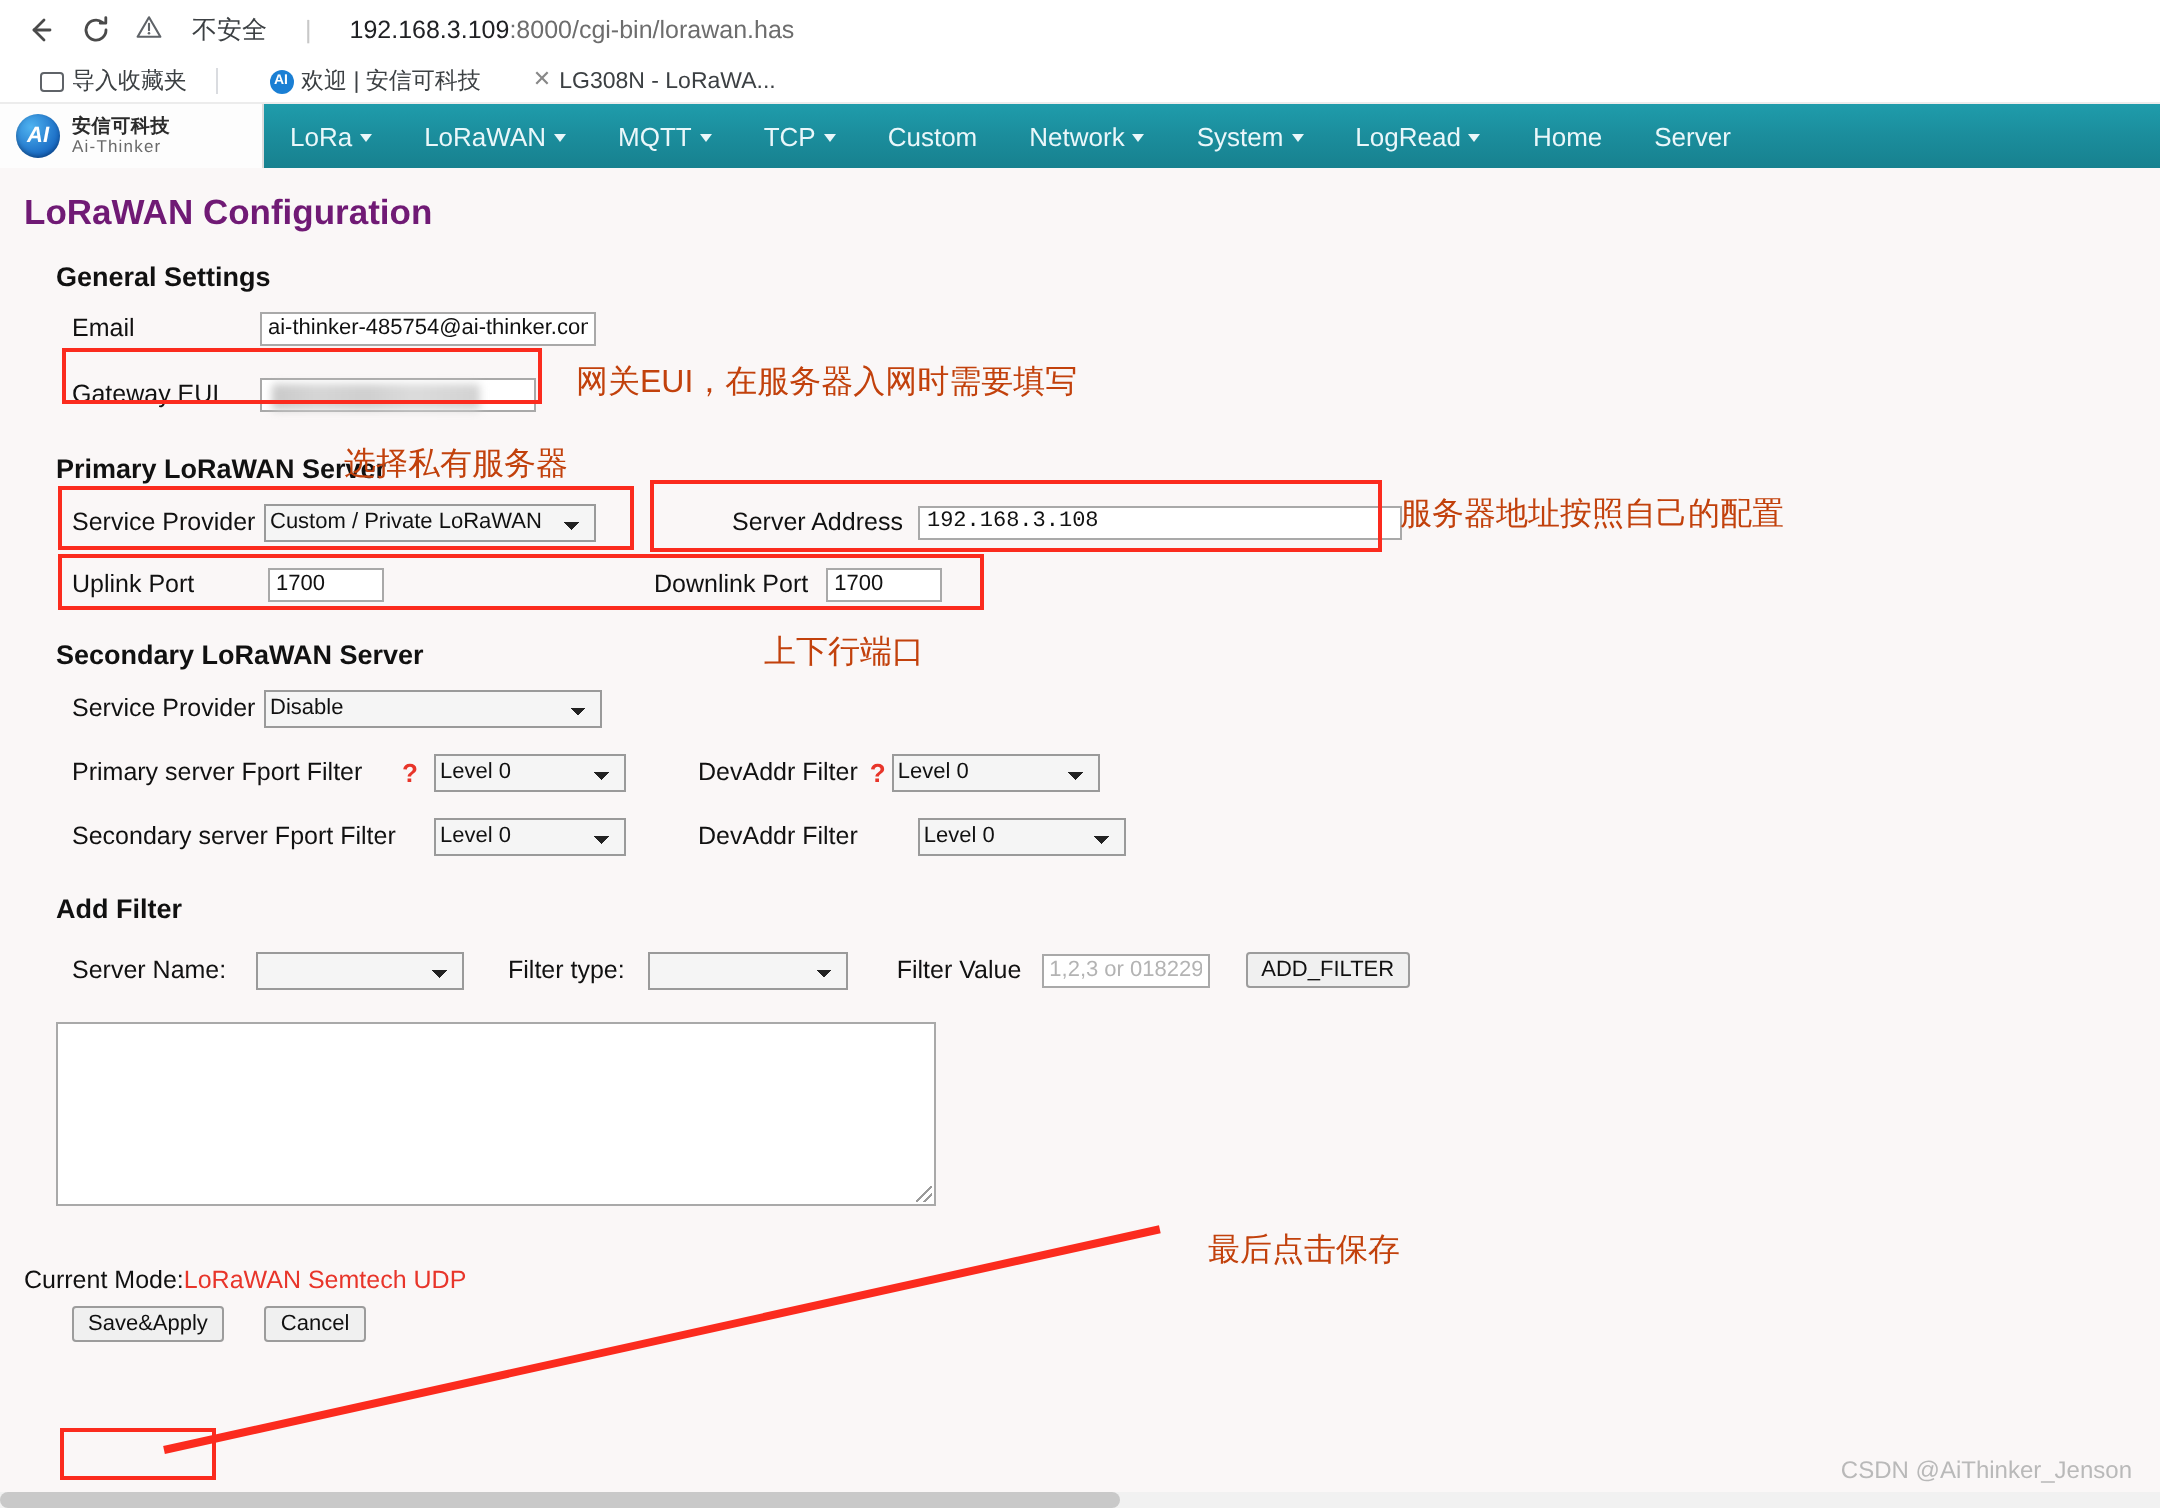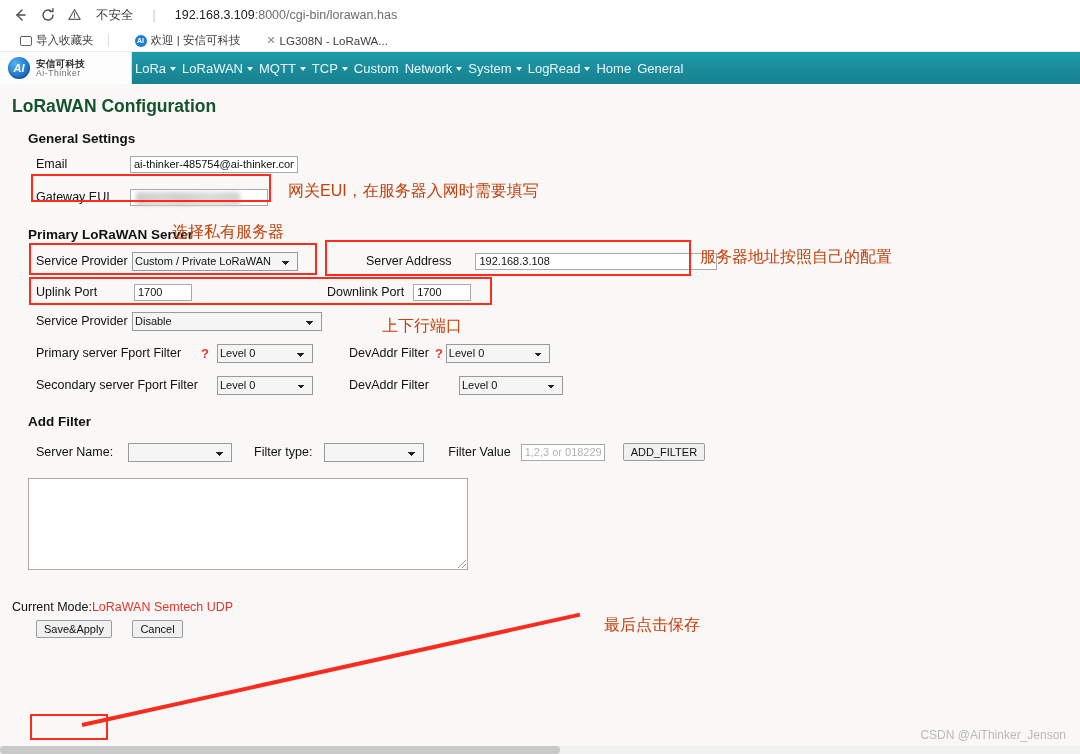--- a/index.html
+++ b/index.html
@@ -65,31 +65,31 @@
     color:#fff; font-weight:bold; font-size:11px; font-style:italic;
     display:flex; align-items:center; justify-content:center;
     box-shadow:inset 0 -1px 2px rgba(0,0,0,.3);
   }
   .brand-txt { line-height:1.05; }
   .brand-cn { font-size:9.5px; font-weight:bold; color:#2b2b2b; letter-spacing:.3px; }
   .brand-en { font-size:8.5px; color:#6a6a6a; letter-spacing:.6px; }
   .nav-items { display:flex; align-items:stretch; }
   .nav-item {
     display:flex; align-items:center; gap:4px;
-    padding:0 3px; color:#eaf7fa; font-size:13px; cursor:pointer;
+    padding:0 13px; color:#eaf7fa; font-size:13px; cursor:pointer;
     white-space:nowrap;
   }
   .caret {
     width:0;height:0;border-left:3.5px solid transparent;border-right:3.5px solid transparent;
     border-top:4.5px solid #eaf7fa; display:inline-block; margin-top:2px;
   }
 
   
   .page { position:relative; padding:0; }
-  .h1 { font-size:17.5px; font-weight:bold; color:#14532d; margin:12px 0 0 12px; }
+  .h1 { font-size:17.5px; font-weight:bold; color:#701a75; margin:12px 0 0 12px; }
   .h2 { font-size:13.5px; font-weight:bold; color:#111; margin:14px 0 6px 28px; }
   .row { display:flex; align-items:center; margin-left:36px; height:24px; }
   .lbl { font-size:12.5px; color:#111; }
   .inp {
     font-family:"Liberation Sans", sans-serif; font-size:11px; color:#111;
     border:1px solid #a9a9a9; background:#fff; height:17px; padding:0 3px;
     outline:none;
   }
   .inp::placeholder { color:#b3b3b3; }
   select.inp {
@@ -231,21 +231,21 @@
         <span class="caret"></span>
       </div>
     <div class="nav-item">
         <span>LogRead</span>
         <span class="caret"></span>
       </div>
     <div class="nav-item">
         <span>Home</span>
       </div>
     <div class="nav-item">
-        <span>General</span>
+        <span>Server</span>
       </div>
   </div>
 </div>
 
 <div class="page">
 
   <div class="h1">LoRaWAN Configuration</div>
 
   <div class="h2">General Settings</div>
 
@@ -263,34 +263,35 @@
   </div>
 
   <div class="h2" style="margin-top:18px;">Primary LoRaWAN Server</div>
 
   <div class="row" style="margin-top:6px; height:26px;">
     <span class="lbl" style="width:96px;">Service Provider</span>
     <select class="inp" style="width:166px;">
       <option>Custom / Private LoRaWAN</option>
     </select>
     <span class="lbl" style="margin-left:68px;">Server Address</span>
-    <input class="inp" style="width: 242px; margin-left: 24px;" value="192.168.3.108">
+    <input class="inp" style="width: 242px; margin-left: 8px; font-family: Liberation Mono, monospace;" value="192.168.3.108">
   </div>
 
   <div class="row" style="margin-top:6px;">
     <span class="lbl" style="width:96px;">Uplink Port</span>
     <input class="inp" style="width: 58px; margin-left: 2px;" value="1700">
     <span class="lbl" style="margin-left:135px;">Downlink Port</span>
     <input class="inp" style="width: 58px; margin-left: 9px;" value="1700">
   </div>
 
+  <div class="h2" style="margin-top:16px;">Secondary LoRaWAN Server</div>
 
   <div class="row" style="margin-top:4px; height:26px;">
     <span class="lbl" style="width:96px;">Service Provider</span>
-    <select class="inp" style="width:190px;">
+    <select class="inp" style="width:169px;">
       <option>Disable</option>
     </select>
   </div>
 
 
   <div class="row" style="margin-top:6px; height:26px;">
     <span class="lbl" style="width:165px;">Primary server Fport Filter</span>
     <span class="qmark" style="width:16px;">?</span>
     <select class="inp" style="width:96px;">
       <option>Level 0</option>

